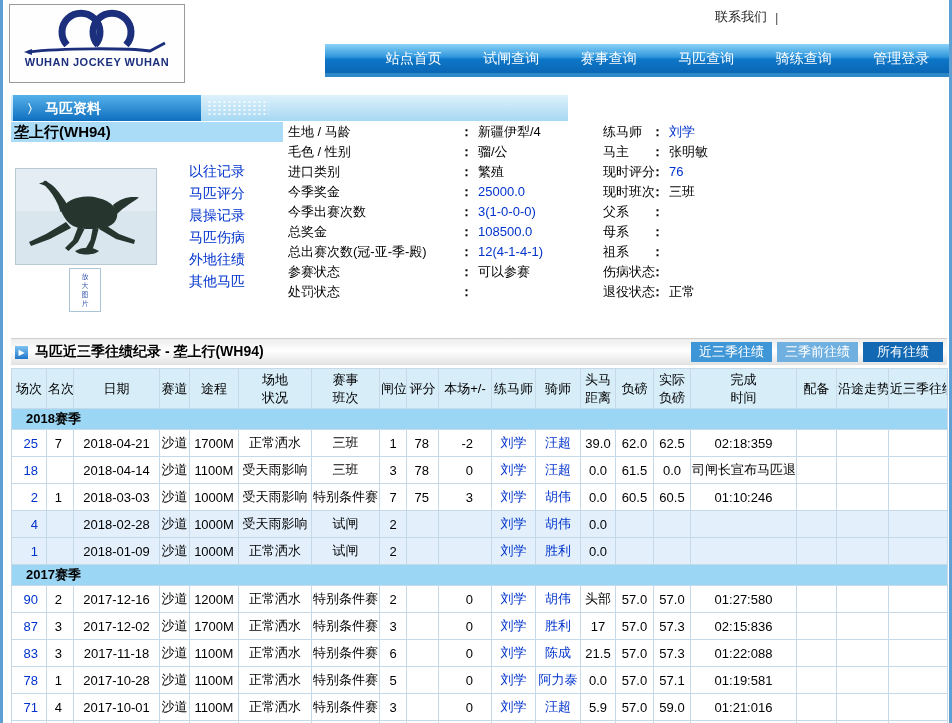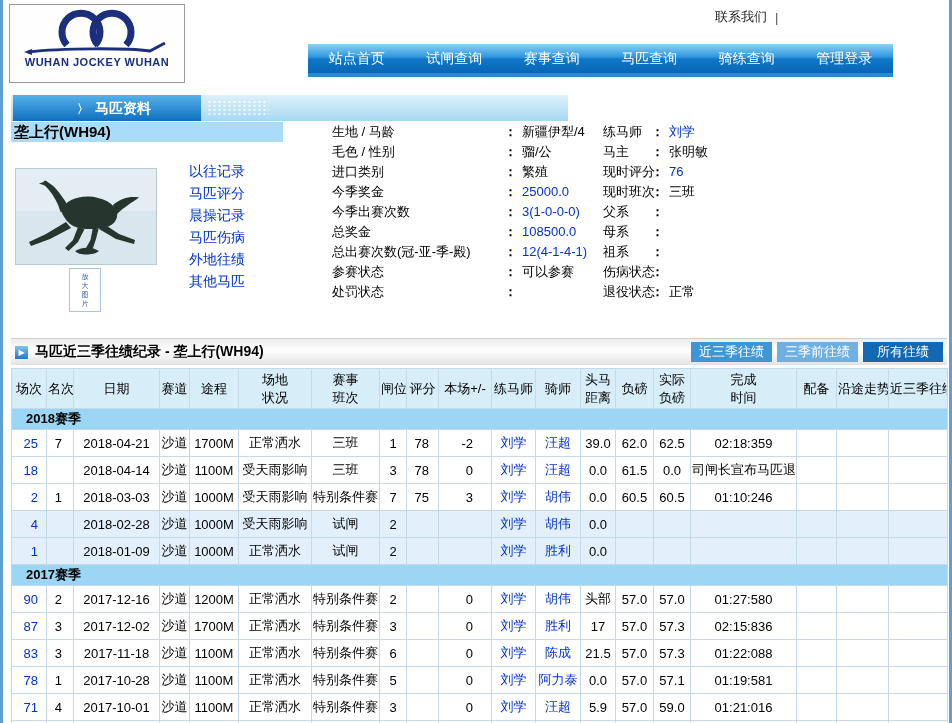--- a/index.html
+++ b/index.html
@@ -14,48 +14,48 @@
             border:1px solid #9a9a9a;text-align:center;}
   .logo-box svg{display:block;margin:2px auto 0;}
   .logo-caption{font-size:11px;font-weight:bold;color:#1b2f7d;letter-spacing:.5px;margin-top:-3px;}
   .top-right{position:absolute;left:688px;top:8px;display:flex;align-items:center;gap:8px;font-size:13px;}
   .top-right .sep{color:#555;}
   .lang-select{width:148px;height:22px;border:1px solid #7f9db9;background:#fff;display:flex;
                align-items:center;justify-content:space-between;box-sizing:border-box;}
   .lang-select .val{padding-left:4px;font-size:13px;}
   .lang-arrow{width:17px;height:18px;margin-right:1px;background:linear-gradient(#cfe6fb,#8fc1ef 50%,#5fa5e4);
               border:1px solid #7aa7d6;color:#1b4d8f;font-size:9px;line-height:18px;text-align:center;}
-  .navbar{position:absolute;left:305px;top:44px;width:585px;height:29px;
+  .navbar{position:absolute;left:322px;top:44px;width:585px;height:29px;
           background:linear-gradient(180deg,#8ad2f6 0%,#2f96dd 45%,#0e77c8 52%,#0a66b5 100%);
-          border-bottom:4px solid #2d88c8;display:flex;align-items:center;}
+          border-bottom:4px solid #2d88c8;display:flex;align-items:center;padding-left:40px;}
   .nav-item{flex:1;text-align:center;color:#fff;font-size:14px;}
 
   
   .tab-row{position:absolute;left:8px;top:95px;width:557px;height:26px;
-           background:linear-gradient(#def1fb,#a6d8f3);text-align:center;}
+           background:linear-gradient(#def1fb,#a6d8f3);}
   .tab{position:absolute;left:2px;top:0;width:188px;height:26px;
        background:linear-gradient(#56b1e9,#0f6fc0);color:#fff;font-weight:bold;font-size:14px;
        line-height:26px;padding-left:14px;box-sizing:border-box;}
   .tab .arr{font-size:12px;margin-right:6px;}
   .tab-dots{position:absolute;left:196px;top:5px;width:62px;height:16px;
             background-image:radial-gradient(rgba(255,255,255,.75) 1px,transparent 1.4px);
             background-size:5px 4px;}
   .profile-body{position:absolute;left:8px;top:122px;width:936px;height:212px;}
   .horse-name-bar{position:absolute;left:0;top:0;width:272px;height:20px;background:#aadcf7;
                   font-weight:bold;font-size:15px;line-height:20px;padding-left:3px;box-sizing:border-box;}
   .photo{position:absolute;left:4px;top:46px;width:140px;height:95px;border:1px solid #b9c9d4;}
   .photo-box{position:absolute;left:58px;top:146px;width:30px;height:42px;background:#fff;
              border:1px solid #aac4d8;display:flex;flex-direction:column;align-items:center;
              justify-content:center;}
   .photo-box span{font-size:7px;line-height:9px;color:#3355aa;}
   .side-links{position:absolute;left:178px;top:38px;display:flex;flex-direction:column;}
   .side-link{color:#0033cc;font-size:14px;line-height:22px;}
   .details{position:absolute;left:277px;top:0;width:659px;}
   .dcol{position:absolute;top:0;}
-  .dcol1{left:0;width:330px;margin-left:44px;}
+  .dcol1{left:0;width:330px;}
   .dcol2{left:315px;width:344px;}
   .drow{height:20px;line-height:20px;white-space:nowrap;}
   .dcol1 .dlab{display:inline-block;width:172px;}
   .dcol2 .dlab{display:inline-block;width:48px;}
   .dcolon{font-weight:bold;margin-right:5px;}
   .dval.b{color:#0033cc;}
   .dval.l{color:#0033cc;}
 
   
   .records{position:absolute;left:8px;top:338px;width:936px;}

